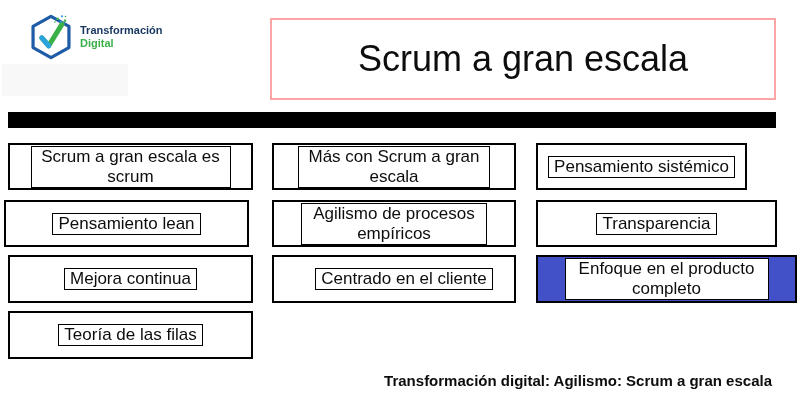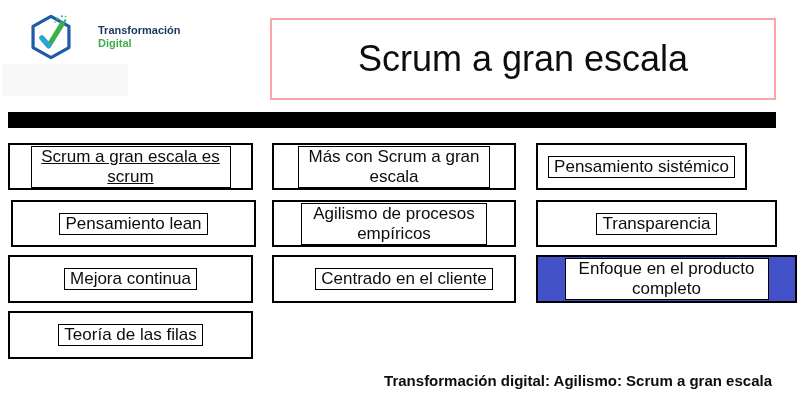--- a/index.html
+++ b/index.html
@@ -6,21 +6,21 @@
   #slide{
     position:relative;
     width:810px;height:408px;
     background:#ffffff;
     font-family:"Liberation Sans", sans-serif;
     overflow:hidden;
   }
   
   #logo{position:absolute;left:28px;top:12px;display:flex;align-items:center;}
   #logo svg{width:46px;height:50px;}
-  #logo-text{margin-left:24px;line-height:13px;}
+  #logo-text{margin-left:6px;line-height:13px;}
   .logo-line1{font-size:11px;font-weight:bold;color:#16365f;}
   .logo-line2{font-size:11px;font-weight:bold;color:#3bb049;}
   #logo-ghost{position:absolute;left:2px;top:64px;width:126px;height:32px;background:#f8f8f8;}
   
   #title-box{
     position:absolute;left:270px;top:18px;width:506px;height:82px;
     border:2px solid #fca5a5;background:#fff;
     display:flex;align-items:center;justify-content:center;
     box-sizing:border-box;
   }
@@ -33,30 +33,30 @@
     display:flex;align-items:center;justify-content:center;
     box-sizing:border-box;
   }
   .cell-inner{
     border:1px solid #000;background:#fff;
     font-size:17px;line-height:20px;color:#0d0d0d;
     text-align:center;padding:0 5px;box-sizing:border-box;
   }
   .cell.selected{background:#4351c9;}
   #b-c1r1{left:8px;  top:143px;width:245px;height:47px;}
-  #b-c1r2{left:11px;  top:200px;width:245px;height:47px;}
+  #b-c1r2{left:4px;  top:200px;width:245px;height:47px;}
   #b-c1r3{left:8px;  top:255px;width:245px;height:48px;}
   #b-c1r4{left:8px;  top:311px;width:245px;height:48px;justify-content:center;}
   #b-c2r1{left:272px;top:143px;width:244px;height:47px;}
   #b-c2r2{left:272px;top:200px;width:244px;height:47px;}
   #b-c2r3{left:272px;top:255px;width:244px;height:48px;padding-left:20px;}
   #b-c3r1{left:536px;top:143px;width:211px;height:47px;}
   #b-c3r2{left:536px;top:200px;width:241px;height:47px;}
   #b-c3r3{left:536px;top:255px;width:261px;height:48px;}
-  #b-c1r1 .cell-inner{width:200px;text-decoration:underline;}
+  #b-c1r1 .cell-inner{width:200px;}
   #b-c2r1 .cell-inner{width:192px;}
   #b-c2r2 .cell-inner{width:186px;}
   #b-c3r3 .cell-inner{width:204px;}
   
   #footer{
     position:absolute;right:38px;top:372px;
     font-size:15px;font-weight:bold;color:#0d0d0d;
     white-space:nowrap;
   }
 </style>

